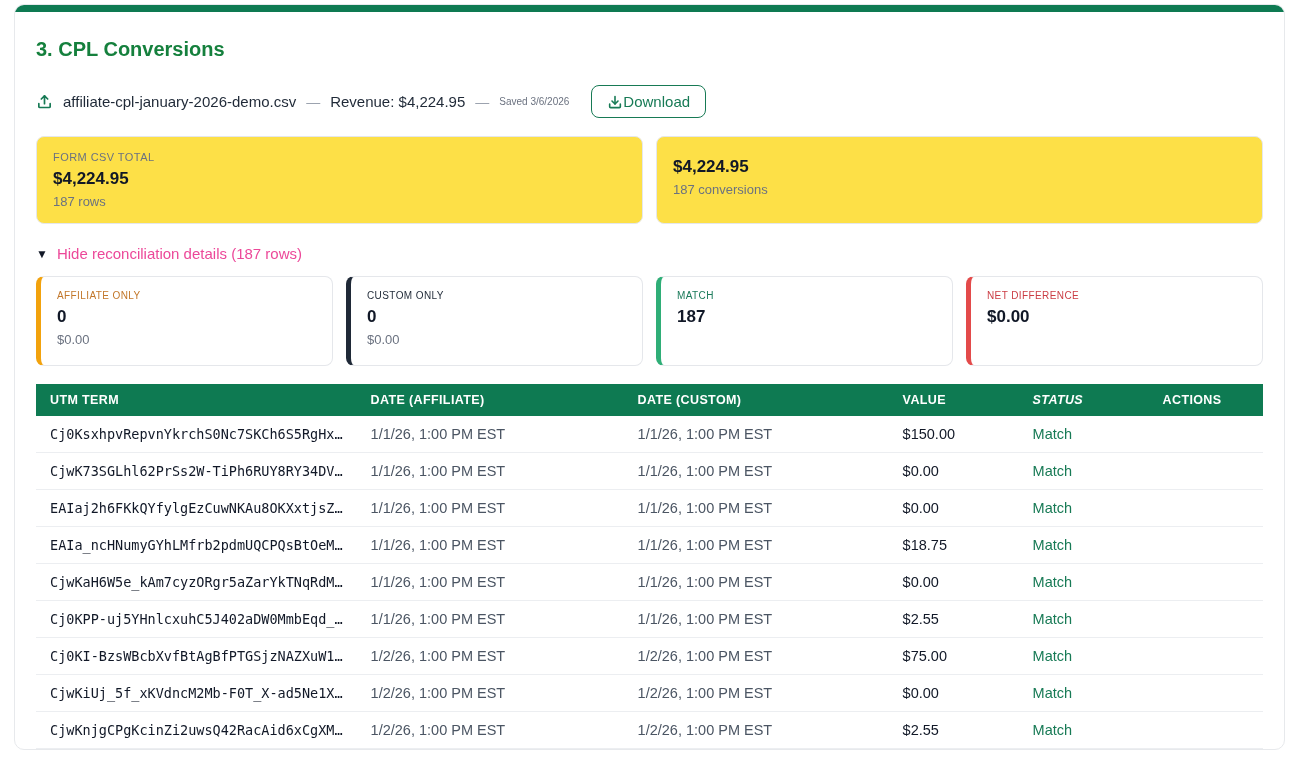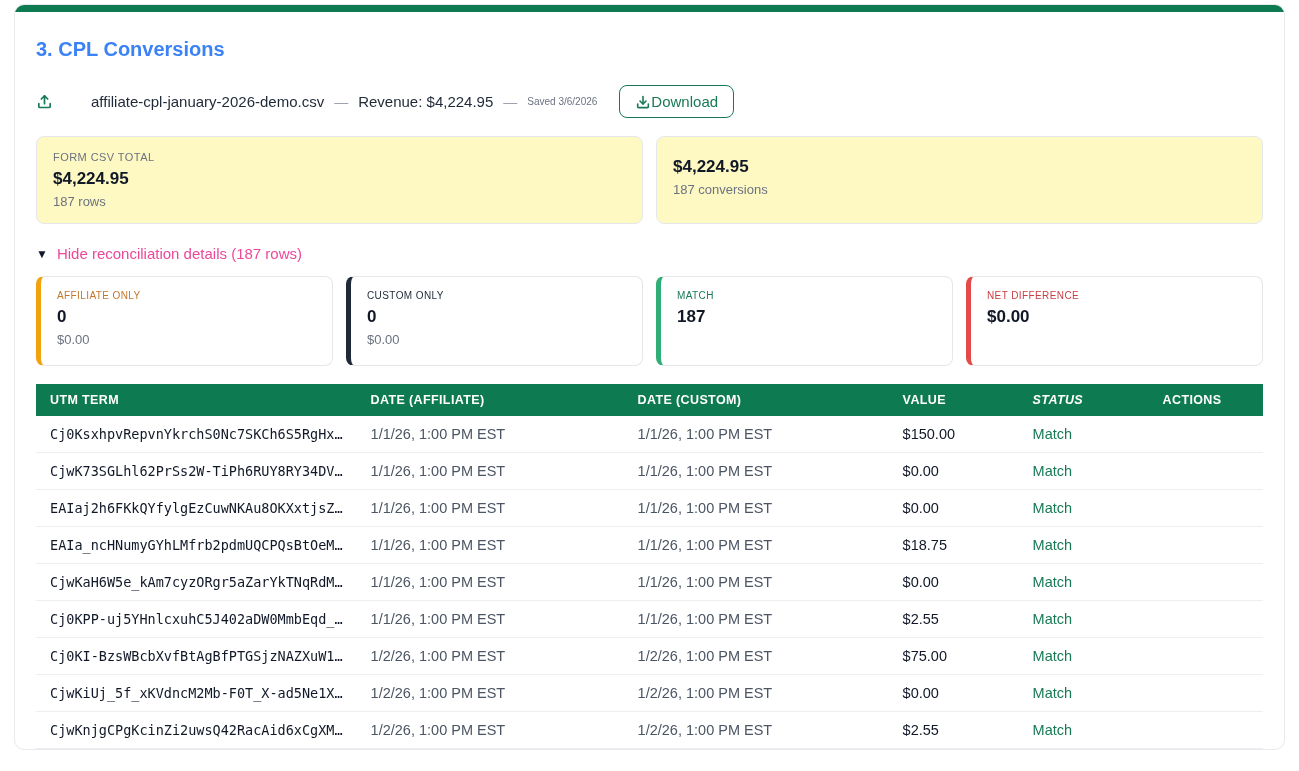--- a/index.html
+++ b/index.html
@@ -9,39 +9,39 @@
   .main-card {
     margin: 4px 14px 0 14px;
     border: 1px solid #e7e9ec;
     border-radius: 10px;
     background: #ffffff;
     overflow: hidden;
   }
   .topbar { height: 7px; background: #0e7a52; }
   .content { padding: 18px 21px 0 21px; }
 
-  .page-title { font-size: 20px; font-weight: bold; color: #3b82f6; margin-top: 8px; }
+  .page-title { font-size: 20px; font-weight: bold; color: #15803d; margin-top: 8px; }
 
   .file-row { display: flex; align-items: center; gap: 10px; margin-top: 24px; }
   .upload-icon svg { display: block; }
-  .file-name { font-size: 15px; color: #1f2937; margin-left: 28px; }
+  .file-name { font-size: 15px; color: #1f2937; }
   .sep { color: #9ca3af; font-size: 14px; }
   .revenue { font-size: 15px; color: #1f2937; }
   .saved { font-size: 10px; color: #6b7280; }
   .download-btn {
     margin-left: 12px;
     display: inline-flex; align-items: center; gap: 0;
     border: 1px solid #177a55; border-radius: 8px;
     background: #ffffff; color: #177a55;
     font-family: inherit; font-size: 15px;
     padding: 7px 15px; cursor: pointer;
   }
 
   .totals-grid { display: grid; grid-template-columns: 1fr 1fr; gap: 13px; margin-top: 18px; }
-  .total-card { border: 1px solid #e5e7eb; border-radius: 8px; padding: 14px 16px; min-height: 86px; background: #fef9c3; }
+  .total-card { border: 1px solid #e5e7eb; border-radius: 8px; padding: 14px 16px; min-height: 86px; background: #fde047; }
   .card-label { font-size: 11px; letter-spacing: 0.04em; color: #6b7280; text-transform: uppercase; }
   .card-value { font-size: 17px; font-weight: bold; color: #111827; margin-top: 6px; }
   .card-sub { font-size: 13px; color: #6b7280; margin-top: 5px; }
 
   .toggle-row { margin-top: 21px; display: flex; align-items: center; gap: 9px; cursor: pointer; width: max-content; }
   .toggle-caret { font-size: 12px; color: #111827; }
   .toggle-label { font-size: 15px; color: #ec4899; }
 
   .stats-grid { display: grid; grid-template-columns: repeat(4, 1fr); gap: 13px; margin-top: 14px; }
   .stat-card {

